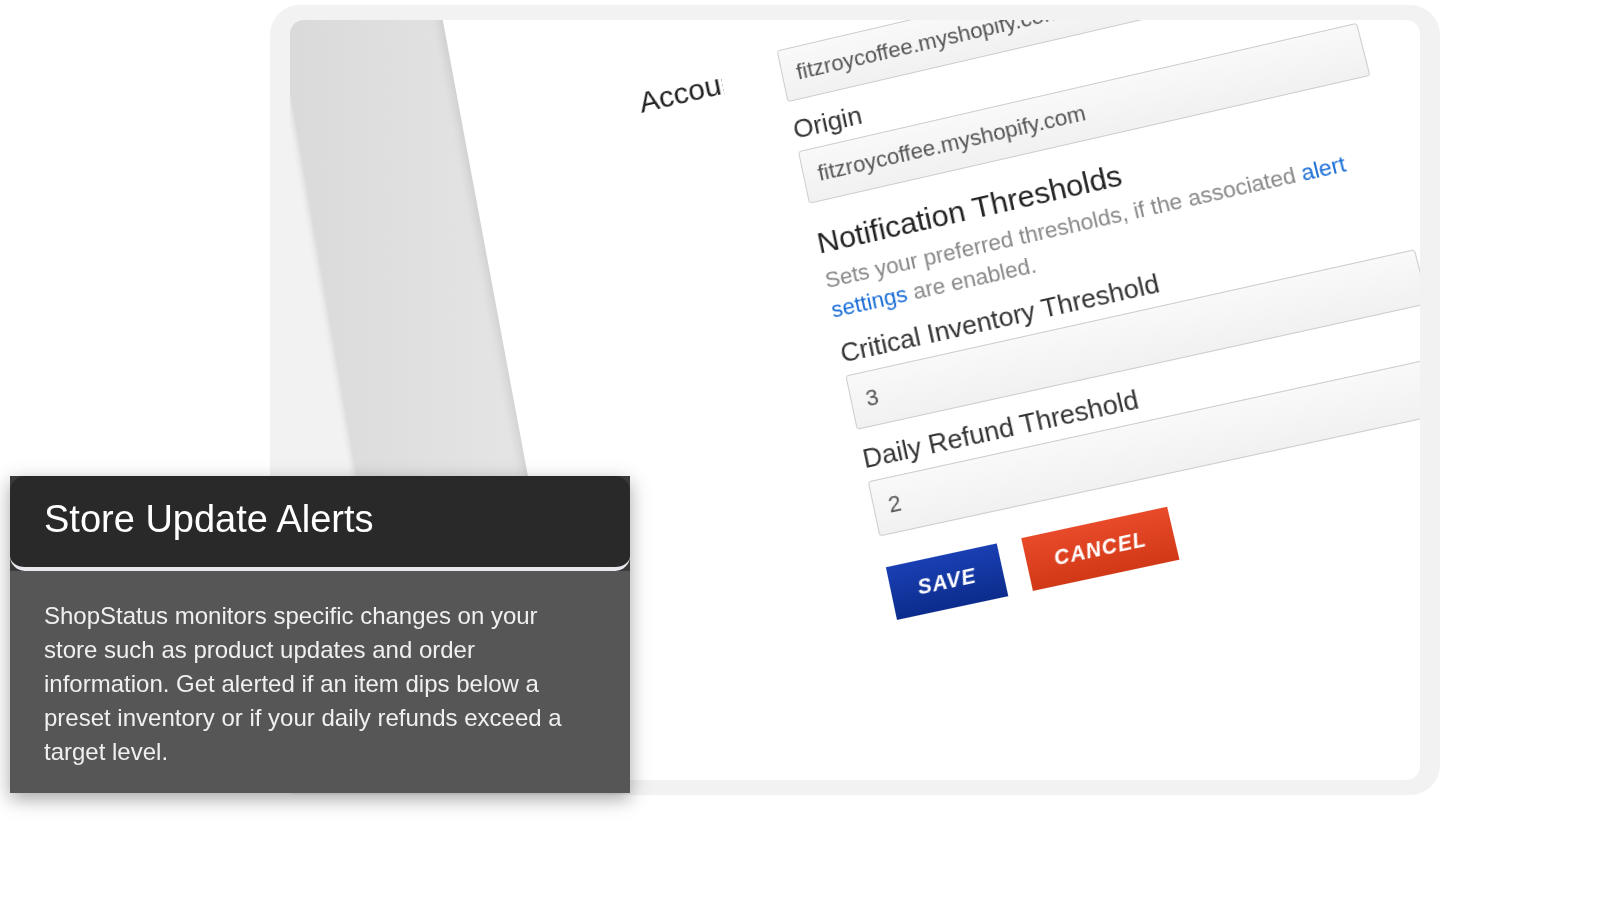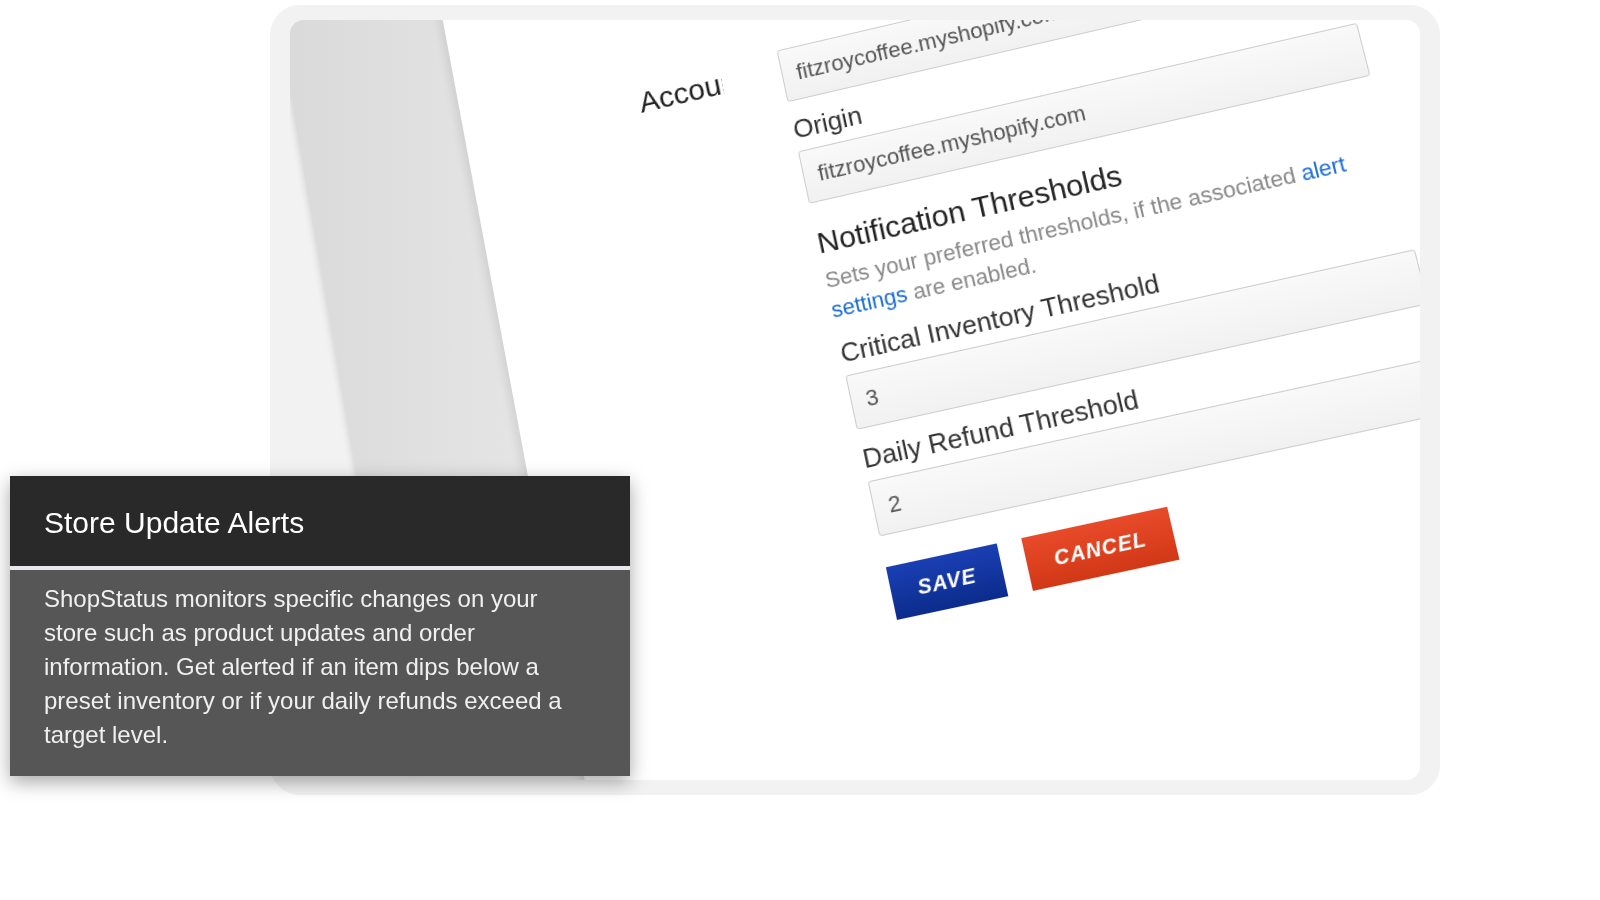--- a/index.html
+++ b/index.html
@@ -102,31 +102,32 @@
   .overlay {
     position: absolute;
     left: 10px; top: 476px;
     width: 620px;
     box-shadow: 0 6px 18px rgba(0,0,0,0.35);
     background: #3a3a3a;
   }
   .overlay-header {
     background: rgba(40,40,40,0.92);
     color: #fff;
-    font-size: 30px;
+    font-size: 38px;
     font-weight: 400;
-    padding: 30px 34px 26px;
+    padding: 22px 34px 26px;
     border-bottom: 4px solid #e9e8ee;
+    border-radius: 15px;
   }
   .overlay-body {
     background: rgba(90,90,90,0.90);
     color: #f0f0f0;
     font-size: 24px;
     line-height: 1.42;
-    padding: 12px 34px 24px;
+    padding: 28px 34px 24px;
   }
 </style>
 </head>
 <body>
 
 <div class="frame"></div>
 
 <div class="stage">
 
   <div class="back-pane"></div>

